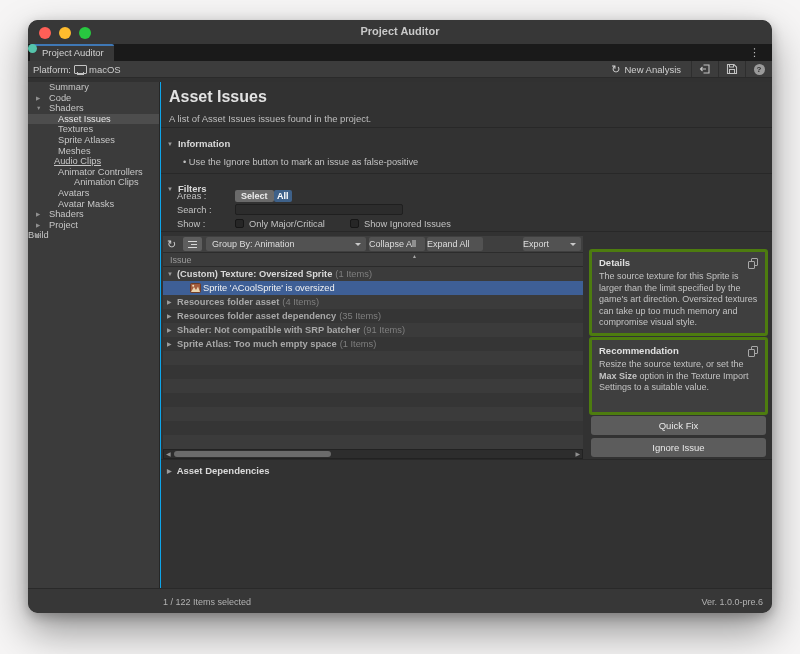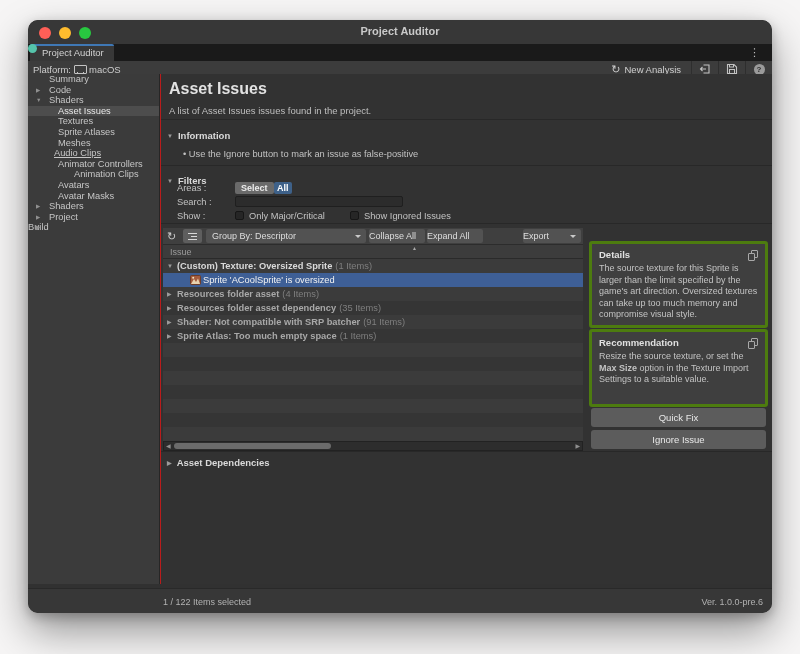--- a/index.html
+++ b/index.html
@@ -40,21 +40,21 @@
     border-bottom:1px solid #c3c3c3; border-left:1px solid #c3c3c3; border-right:1px solid #c3c3c3; }
   .plat-right { position:absolute; right:0; top:0; height:16px; display:flex; align-items:stretch; }
   .new-analysis { display:flex; align-items:center; gap:4px; padding:0 10px; color:#d0d0d0; cursor:default; }
   .refresh-glyph { font-size:11px; color:#d0d0d0; line-height:10px; }
   .icon-btn { width:27px; display:flex; align-items:center; justify-content:center;
     border-left:1px solid #2e2e2e; }
   .help-circle { width:11px; height:11px; border-radius:50%; background:#9a9a9a; color:#2e2e2e;
     font-size:8px; font-weight:bold; text-align:center; line-height:11px; }
 
   
-  .body { position:absolute; left:0; top:54px; width:670px; height:510px; background:#b91c1c; }
+  .body { position:absolute; left:0; top:62px; width:670px; height:510px; background:#0ea5e9; }
 
   
   .sidebar { position:absolute; left:0; top:0; width:132px; height:510px; background:#3b3b3b;
     border-right:1px solid #262626; }
   .side-row { position:absolute; left:0; right:0; height:10.6px; line-height:10.6px;
     font-size:9.3px; color:#c6c6c6; white-space:nowrap; }
   .side-row.sel { background:#4d4d4d; color:#e6e6e6; }
   .side-row .tri { position:absolute; left:8px; top:0; font-size:5.5px; color:#909090; line-height:10.6px; }
 
   
@@ -271,21 +271,21 @@
           <div class="tablecol">
 
             <div class="tbl-toolbar">
               <span class="refresh-btn">↻</span>
               <span class="group-icon-btn">
                   <i></i>
                   <i></i>
                   <i></i>
                 </span>
               <div class="tb-ctrl groupby-dd">
-                <span>Group By: Descriptor</span>
+                <span>Group By: Animation</span>
                 <span class="dd-arrow"></span>
               </div>
               <div class="tb-ctrl collapse-btn">Collapse All</div>
               <div class="tb-ctrl expand-btn">Expand All</div>
               <div class="tb-ctrl export-dd">
                 <span>Export</span>
                 <span class="dd-arrow"></span>
               </div>
             </div>
 

